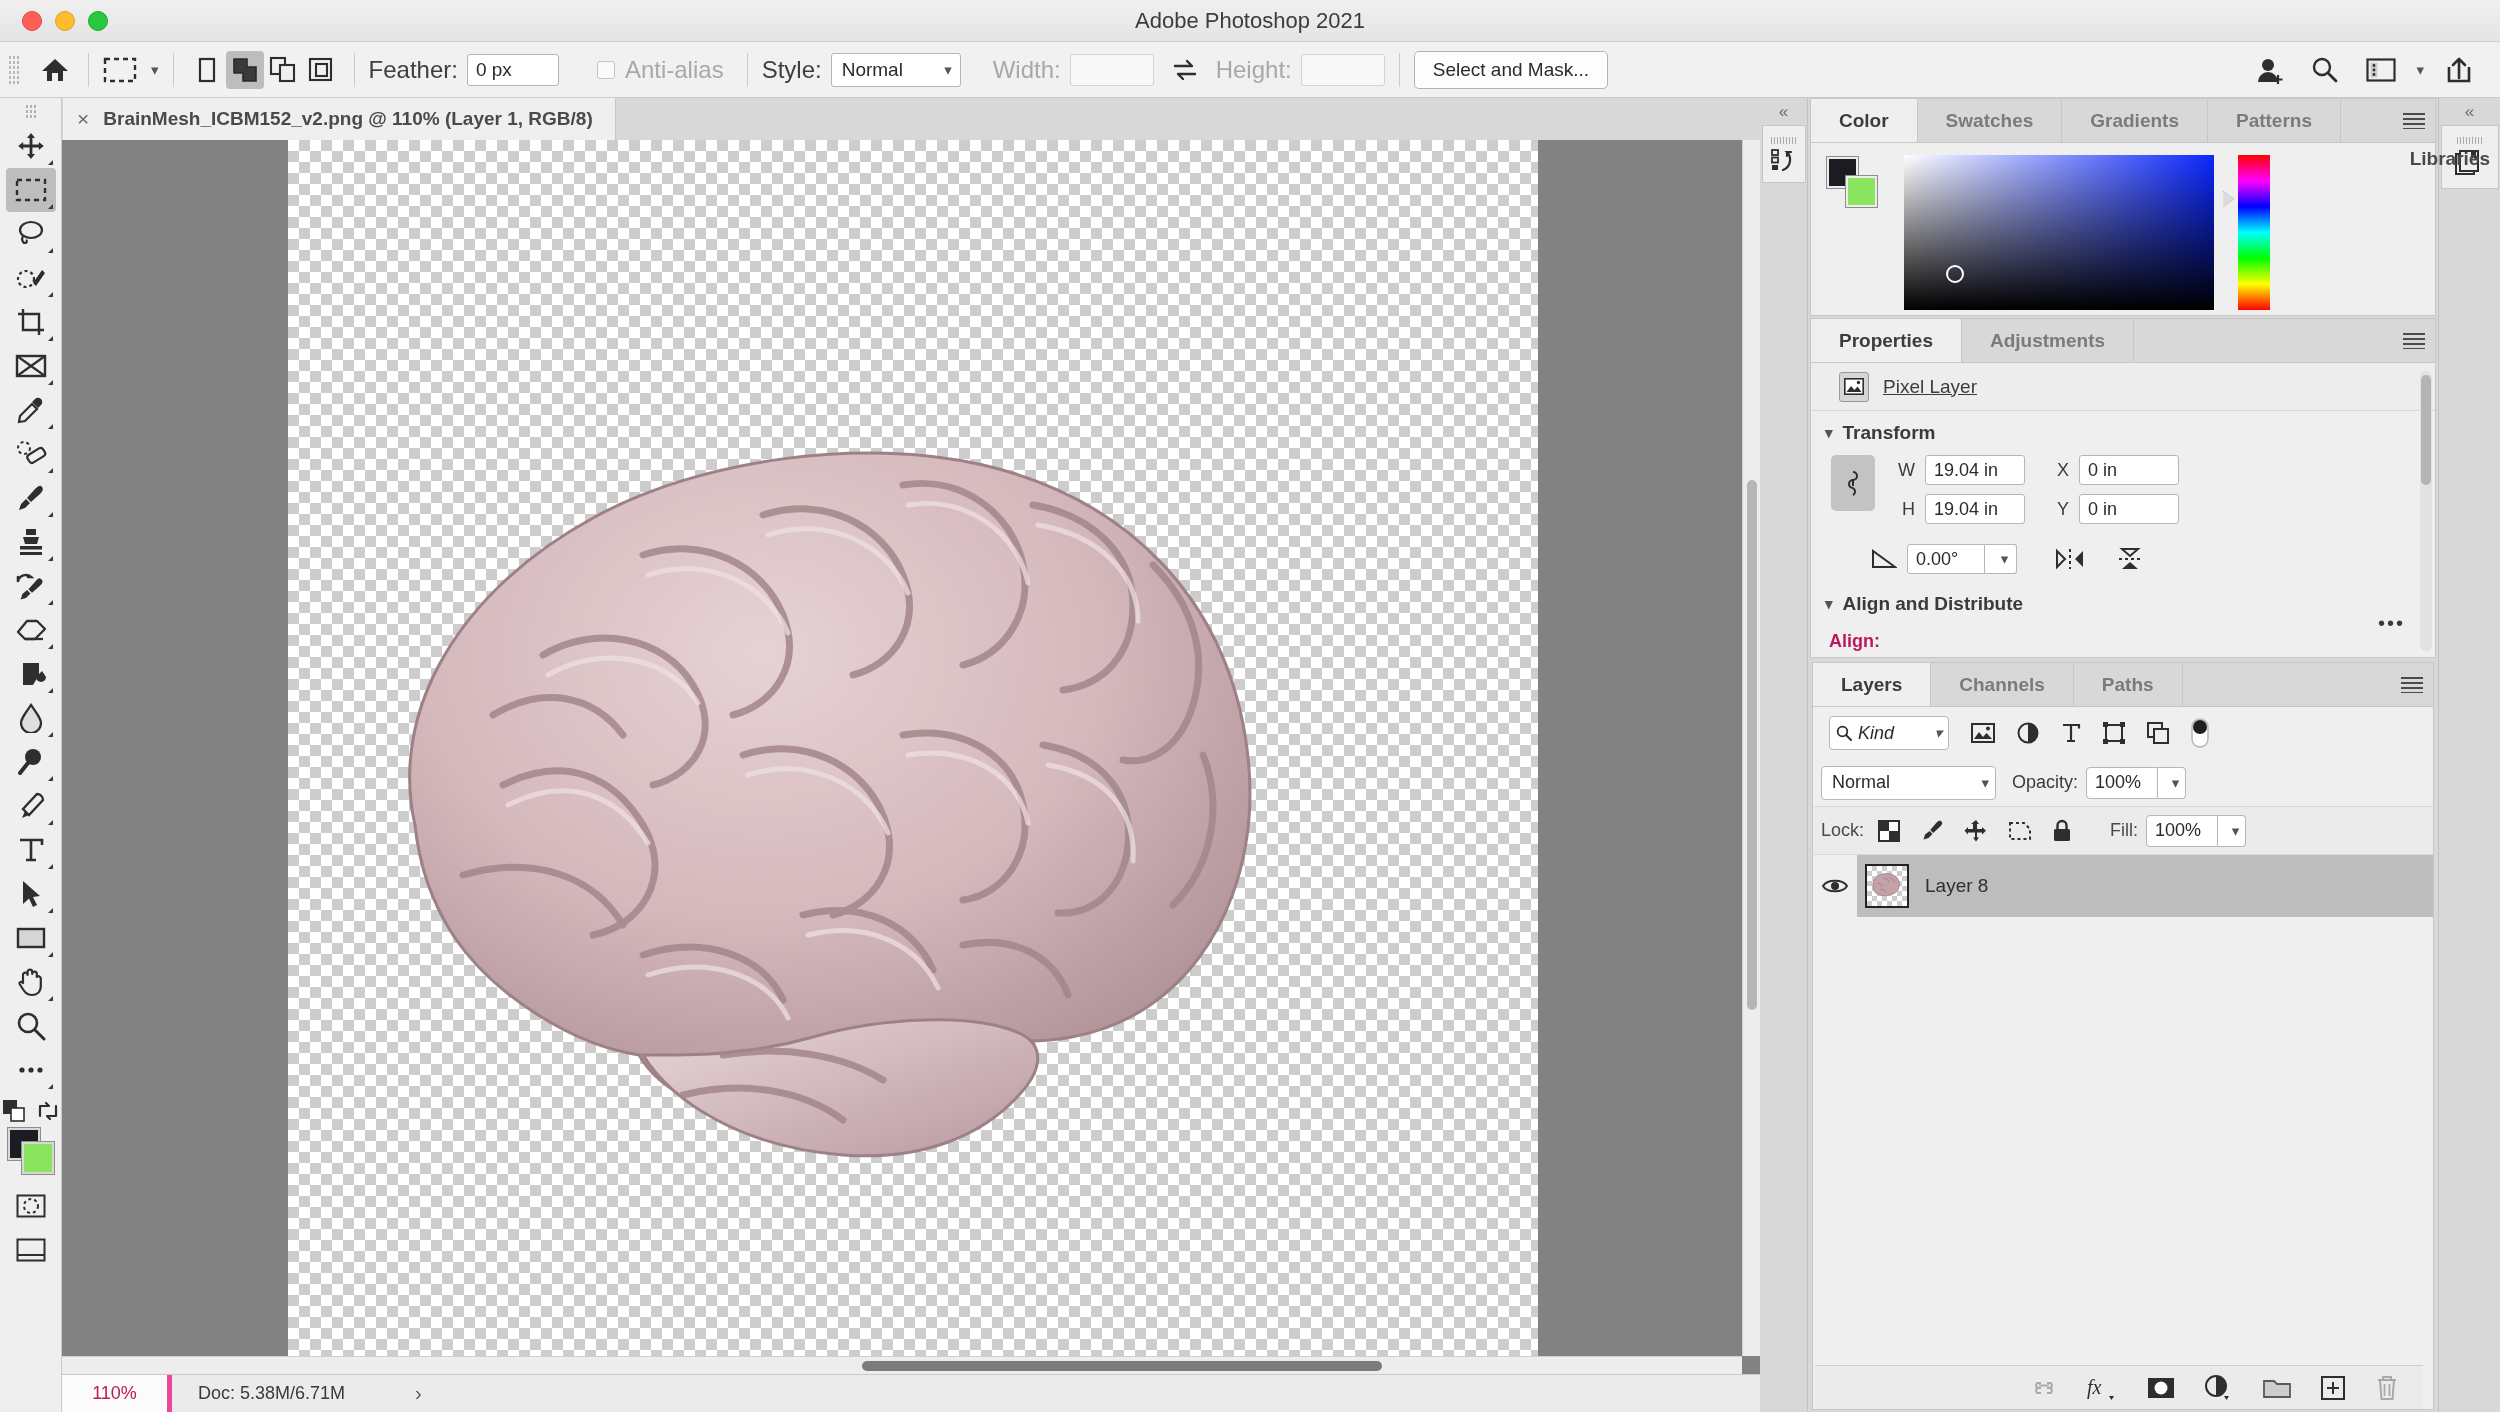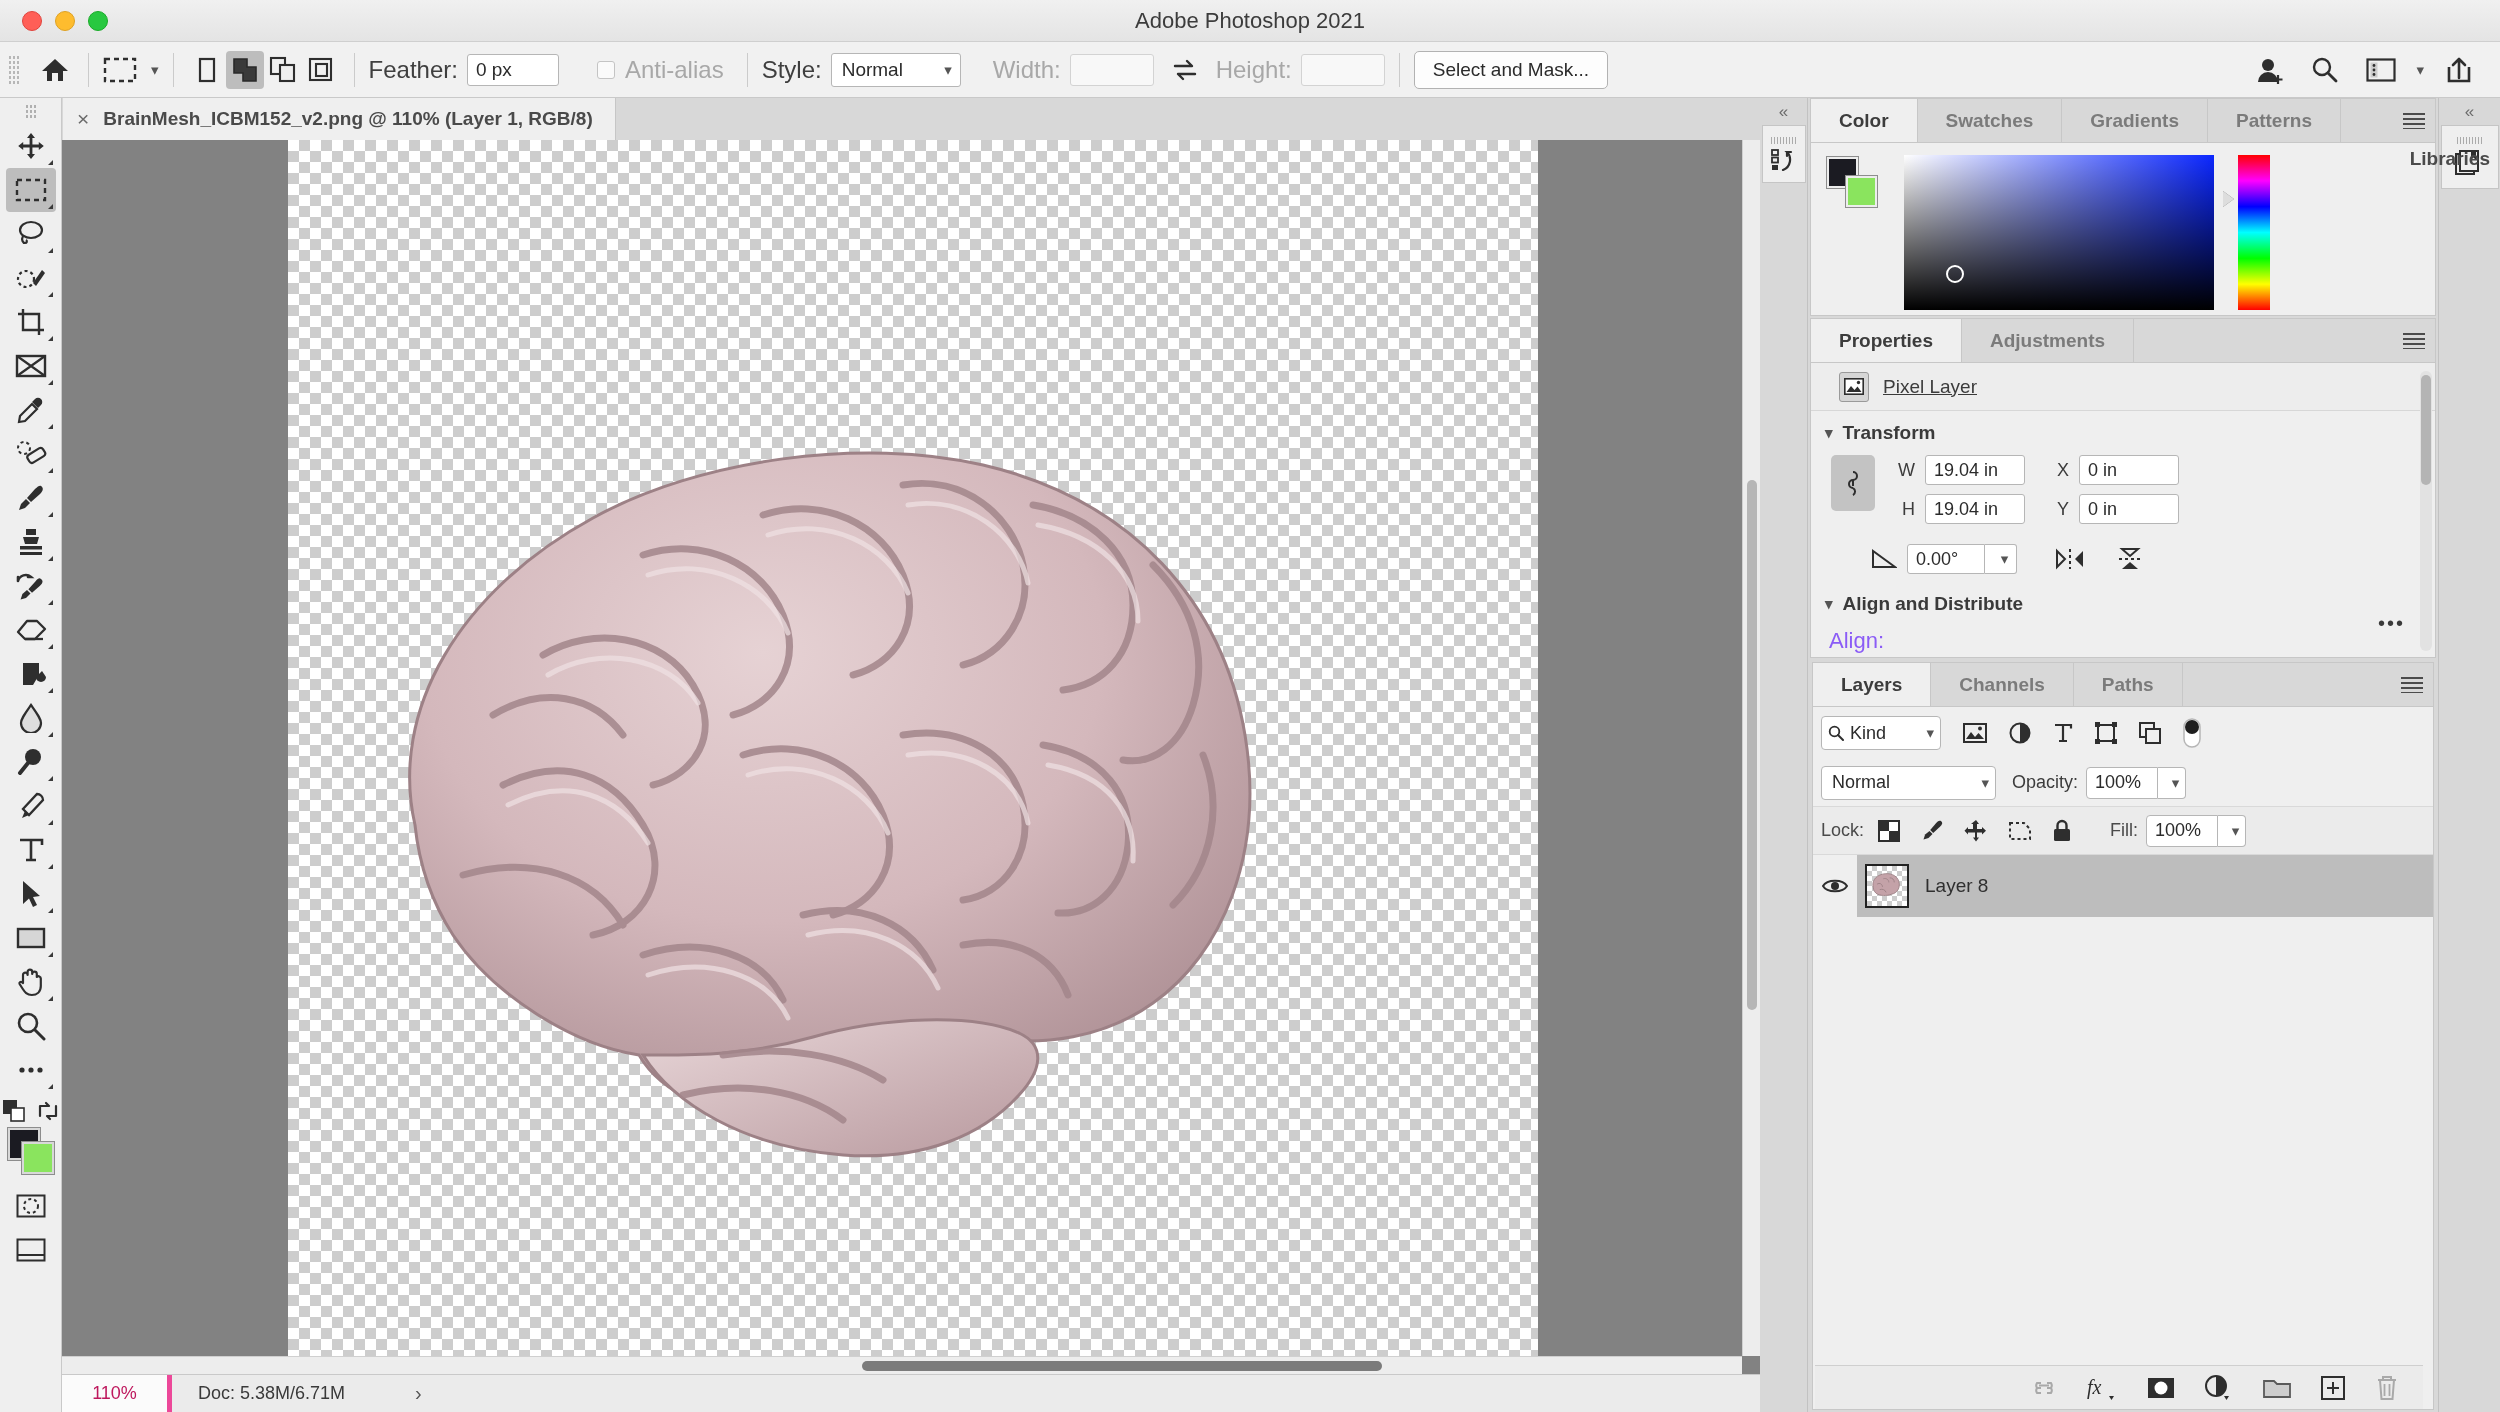--- a/index.html
+++ b/index.html
@@ -785,21 +785,21 @@
               </svg>
           </span>
         </div>
 
         <div class="sect-title" style="margin-top:8px;">
           <span class="caret">▾</span>
           <span>Align and Distribute</span>
         </div>
 
         <div class="prow" style="padding-left:18px; height:30px;">
-          <span style="font-size:22px;color:#8b5cf6;">Align:</span>
+          <span style="font-size:18px;color:#be185d;font-weight:bold;">Align:</span>
         </div>
 
         <div class="prow" style="padding-left:14px; gap:2px; margin-top:4px;">
           <div class="alignbtn">
             <svg width="28" height="24" viewBox="0 0 28 24">
                 <path d="M3 2 v20" stroke="#2e2e2e" stroke-width="2.4"></path>
                 <rect x="6" y="4" width="11" height="6" fill="#2e2e2e"></rect>
                 <rect x="6" y="13" width="18" height="6" fill="#2e2e2e"></rect>
               </svg>
           </div>
@@ -856,21 +856,21 @@
               <span>Channels</span>
             </div>
           <div class="ptab">
               <span>Paths</span>
             </div>
           <div class="pmenu">
               <div class="hamb"></div>
             </div>
         </div>
 
-        <div class="lrow" style="height:52px; padding-left:8px;">
+        <div class="lrow" style="height:52px; padding-left:16px;font-style:italic;">
           <div class="kindsel">
             <svg width="16" height="16" viewBox="0 0 16 16" style="margin-right:6px;">
                 <circle cx="6.5" cy="6.5" r="4.8" fill="none" stroke="#2e2e2e" stroke-width="1.8"></circle>
                 <path d="M10 10 L15 15" stroke="#2e2e2e" stroke-width="2" stroke-linecap="round"></path>
               </svg>
             <span style="flex:1">Kind</span>
             <span class="chev">▾</span>
           </div>
           <div style="display:flex; align-items:center; gap:22px; margin-left:22px;">
             <span>

